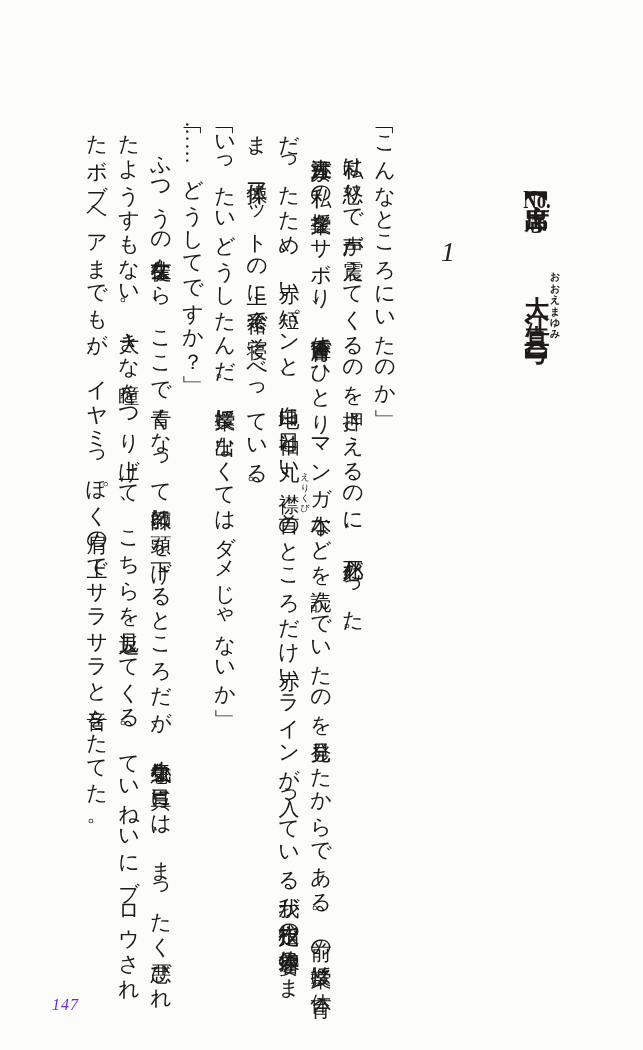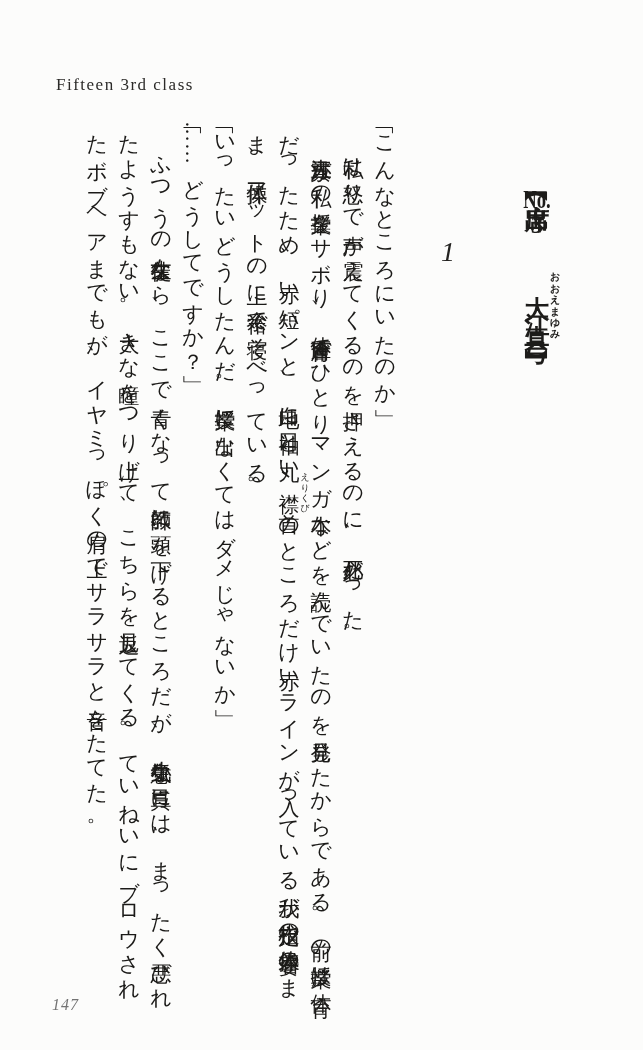--- a/index.html
+++ b/index.html
@@ -96,29 +96,28 @@
     overflow: visible;
   }
   
   .page-number {
     position: absolute;
     left: 52px;
     top: 996px;
     font-size: 16px;
     font-style: italic;
     letter-spacing: 1px;
-    color: #737373;
+    color: #6d28d9;
   }
 </style>
 </head>
 <body>
 
 <div class="page">
 
-  <div class="running-header">Fifteen 3rd class</div>
 
   <div class="chapter-heading"><span>【</span><span>出席</span><span class="tcy">No.</span><span class="tcy">3</span><span class="hgap"></span><span class="heading-name"><ruby>大<rt>おお</rt></ruby><ruby>江<rt>え</rt></ruby><ruby>真<rt>ま</rt></ruby><ruby>弓<rt>ゆみ</rt></ruby></span><span>】</span></div>
 
   <div class="section-number">1</div>
 
   <div class="body-text">
       <p class="para">「こんなところにいたのか」</p>
       <p class="para indent">私は怒りで声が震えてくるのを押さえるのに、必死だった。</p>
       <p class="para indent">大江真弓が私の授業をサボり、体育倉庫でひとりマンガ本などを読んでいたのを発見したからである。前の授業は体育だったため、赤い短パンと、白地に袖口と丸い<ruby>襟首<rt>えりくび</rt></ruby>のところだけ赤いラインが入っている我が校指定の体操着姿のまま、体操マットの上に余裕で寝そべっている。</p>
       <p class="para">「いったいどうしたんだ。授業に出なくてはダメじゃないか」</p>

